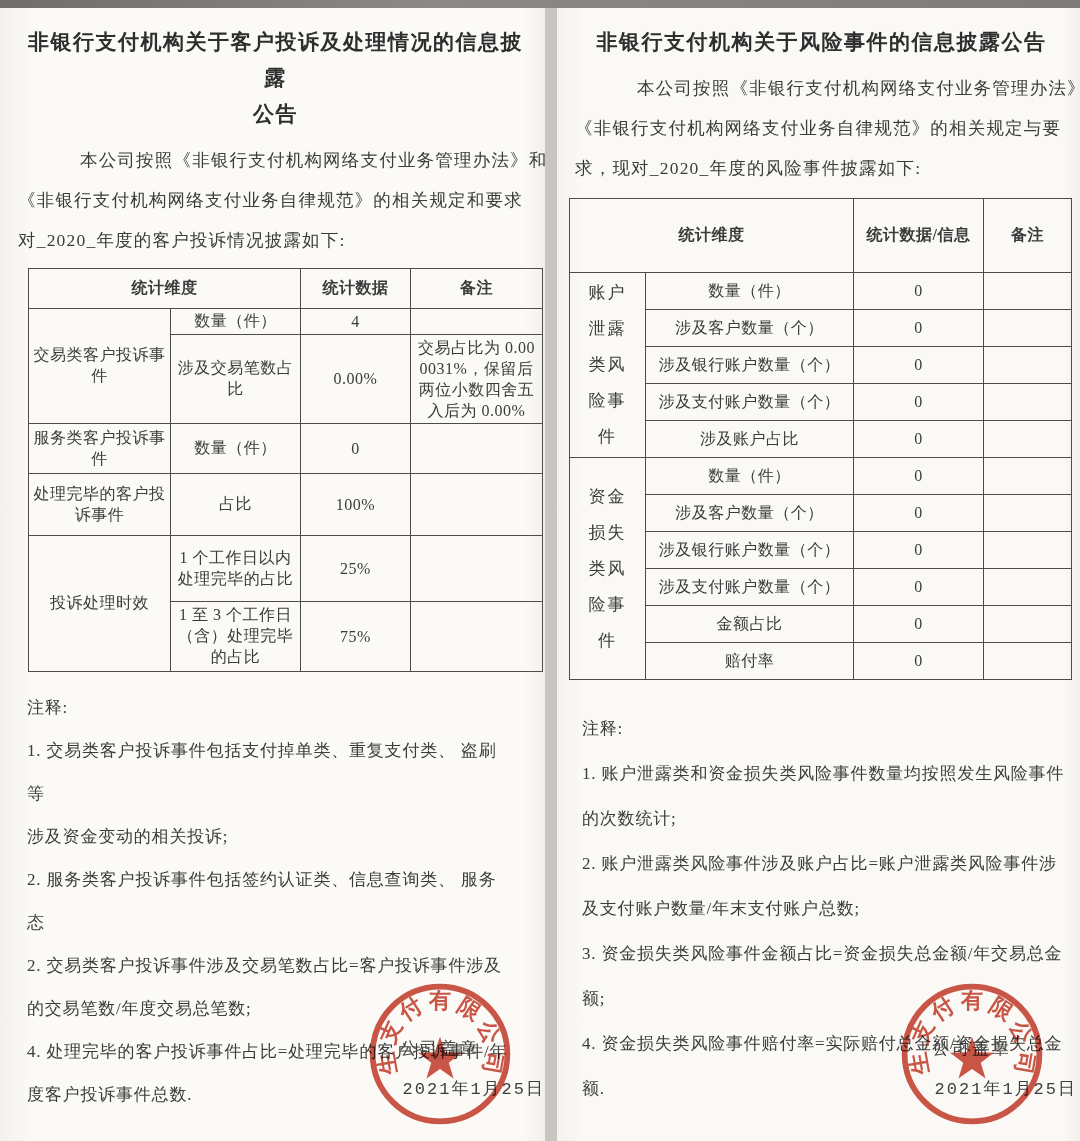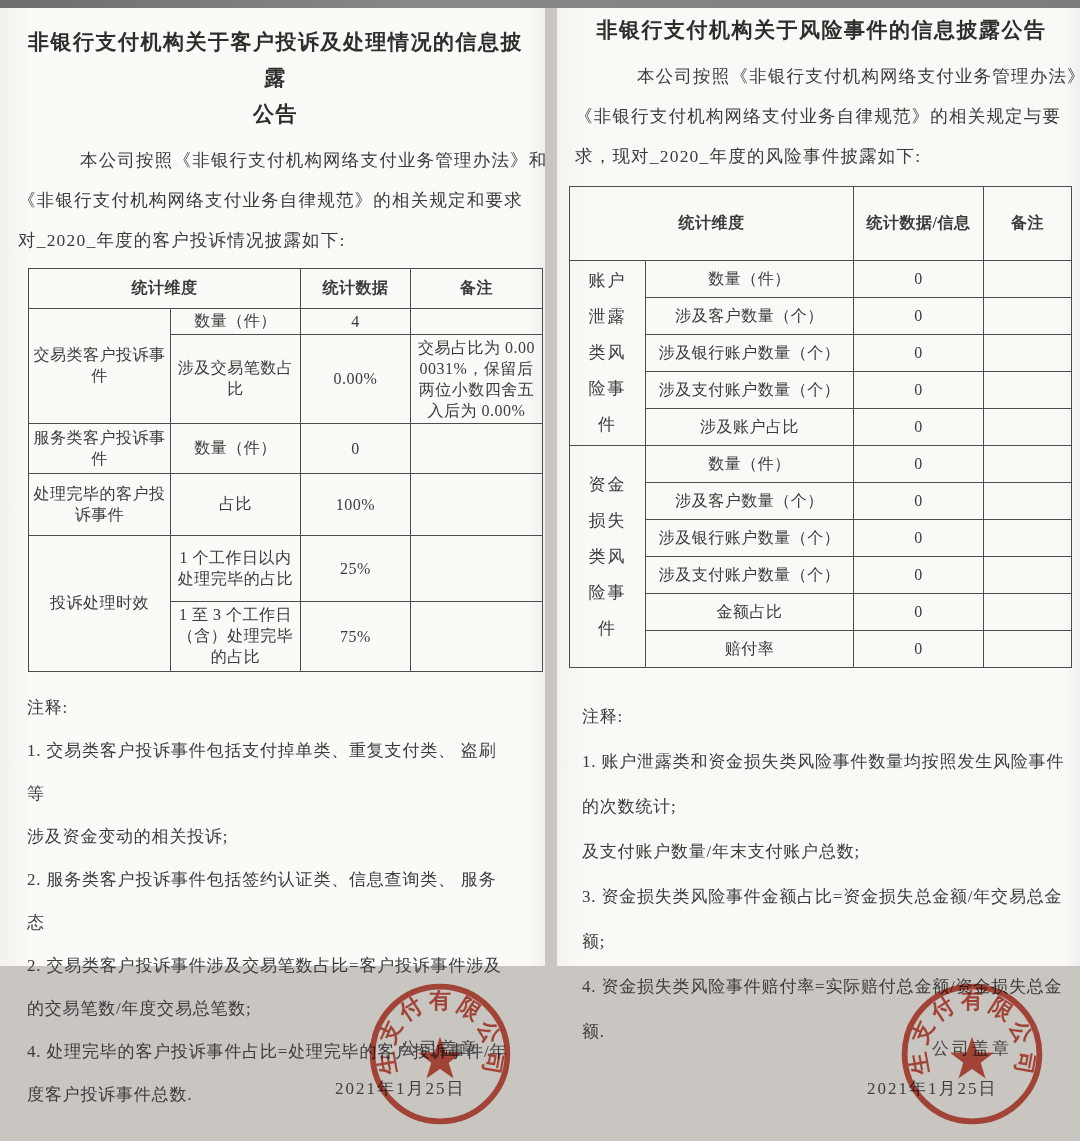--- a/index.html
+++ b/index.html
@@ -5,24 +5,24 @@
   html,body{margin:0;padding:0;}
   body{
     width:1080px;height:1141px;position:relative;overflow:hidden;
     background:#c9c6c2;
     font-family:"Liberation Serif","DejaVu Serif",serif;
     color:#3a3a3a;
     -webkit-font-smoothing:antialiased;
   }
   .top-strip{position:absolute;left:0;top:0;width:1080px;height:8px;
     background:linear-gradient(90deg,#6f6e6c,#8a8987 40%,#7d7c7a);}
-  .page{position:absolute;top:8px;height:958px;background:#faf9f6;box-sizing:border-box;}
+  .page{position:absolute;top:8px;height:1133px;background:#faf9f6;box-sizing:border-box;}
   .page-left{left:0;width:545px;padding:12px 0 0 0;
     background:linear-gradient(90deg,#f3f1ee 0%,#fbfaf7 6%,#fbfaf7 96%,#f2f0ed 100%);}
-  .page-right{left:557px;width:523px;padding:0 0 0 0;
+  .page-right{left:557px;width:523px;padding:12px 0 0 0;
     background:linear-gradient(90deg,#f4f2ef 0%,#faf9f6 5%,#faf9f6 97%,#f1efec 100%);}
 
   .doc-title{font-weight:bold;color:#2e2e2e;text-align:center;
     font-size:21px;line-height:36px;letter-spacing:1.5px;margin:4px 14px 6px 20px;}
   .intro{margin:8px 10px 0 18px;}
   .intro .line{font-size:17.5px;line-height:40px;letter-spacing:1.2px;white-space:nowrap;color:#3c3c3c;}
   .intro .indent{padding-left:62px;}
 
   table.tbl{border-collapse:collapse;table-layout:fixed;}
   table.tbl td{border:1.4px solid #4d4c4a;text-align:center;vertical-align:middle;
@@ -40,22 +40,22 @@
   .notes-right{margin:26px 6px 0 14px;}
   .notes .nline{font-size:17px;letter-spacing:0.8px;white-space:nowrap;color:#3c3c3c;margin-left:11px;}
   .notes-left .nline{line-height:43px;}
   .notes-right .nline{line-height:45px;}
 
   .seal-area{position:absolute;width:210px;height:158px;}
   .seal-area-left{left:335px;top:967px;}
   .seal-area-right{left:310px;top:967px;}
   .seal-label{position:absolute;left:0;right:0;top:62px;text-align:center;
     font-size:17px;letter-spacing:3px;color:#474747;font-weight:normal;}
-  .seal-date{position:absolute;left:0;right:0;top:102px;text-align:left;
-    font-size:17px;letter-spacing:2px;color:#3e3e3e;white-space:nowrap;}
+  .seal-date{position:absolute;left:0;right:0;top:102px;text-align:right;
+    font-size:17px;letter-spacing:2px;color:#3e3e3e;white-space:nowrap;font-family:Liberation Mono, monospace;}
   svg.seal{position:absolute;left:28px;top:2px;width:154px;height:154px;
     mix-blend-mode:multiply;opacity:0.88;}
 </style>
 </head>
 <body>
 
 <div class="top-strip"></div>
 
 <div class="page page-left">
   <div class="doc-title">
@@ -236,20 +236,21 @@
       <td class="val-cell">0</td>
       <td></td>
     </tr>
   </tbody>
     </table>
 
   <div class="notes notes-right">
     <div class="nline">注释:</div>
     <div class="nline">1. 账户泄露类和资金损失类风险事件数量均按照发生风险事件</div>
     <div class="nline">的次数统计;</div>
+    <div class="nline">2. 账户泄露类风险事件涉及账户占比=账户泄露类风险事件涉</div>
     <div class="nline">及支付账户数量/年末支付账户总数;</div>
     <div class="nline">3. 资金损失类风险事件金额占比=资金损失总金额/年交易总金</div>
     <div class="nline">额;</div>
     <div class="nline">4. 资金损失类风险事件赔付率=实际赔付总金额/资金损失总金</div>
     <div class="nline">额.</div>
   </div>
 
   <div class="seal-area seal-area-right">
     <div class="seal-label">公司盖章</div>
     <div class="seal-date">2021年1月25日</div>

